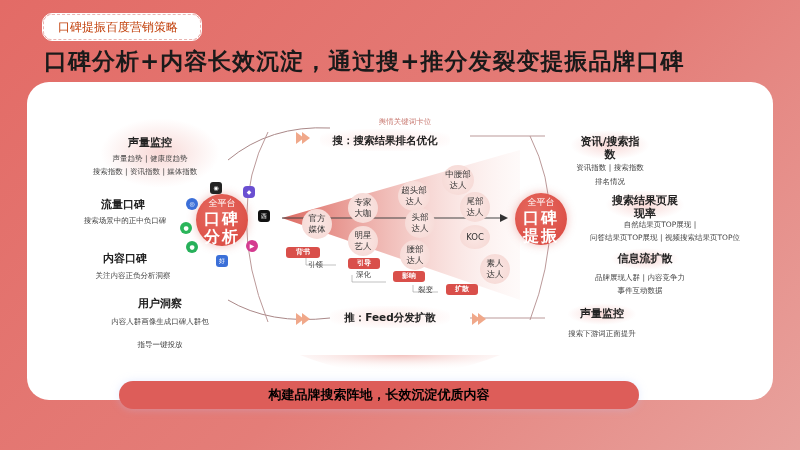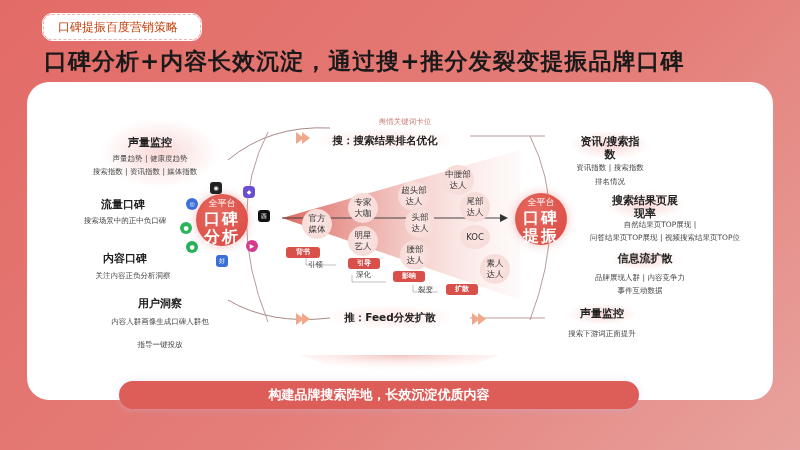--- a/index.html
+++ b/index.html
@@ -57,21 +57,21 @@
     font-size: 10.5px; color: #222; font-weight: bold; text-align: center; line-height: 22px;
   }
   .app-icon {
     position: absolute; width: 12px; height: 12px; border-radius: 50%;
     font-size: 6px; color: #fff; text-align: center; line-height: 12px;
   }
   .bottom-bar {
     position: absolute; left: 119px; top: 381px; width: 520px; height: 28px;
     background: #dd5d59; border-radius: 14px;
     box-shadow: 0 0 8px rgba(180,200,255,0.35);
-    color: #ffffff; font-weight: bold; font-size: 13px; text-align: center; line-height: 28px;
+    color: #000000; font-weight: bold; font-size: 13px; text-align: center; line-height: 28px;
   }
 </style>
 </head>
 <body>
 
 <div class="tag-pill">口碑提振百度营销策略</div>
 <div class="main-title">口碑分析+内容长效沉淀，通过搜+推分发裂变提振品牌口碑</div>
 
 <div class="panel"></div>
 

